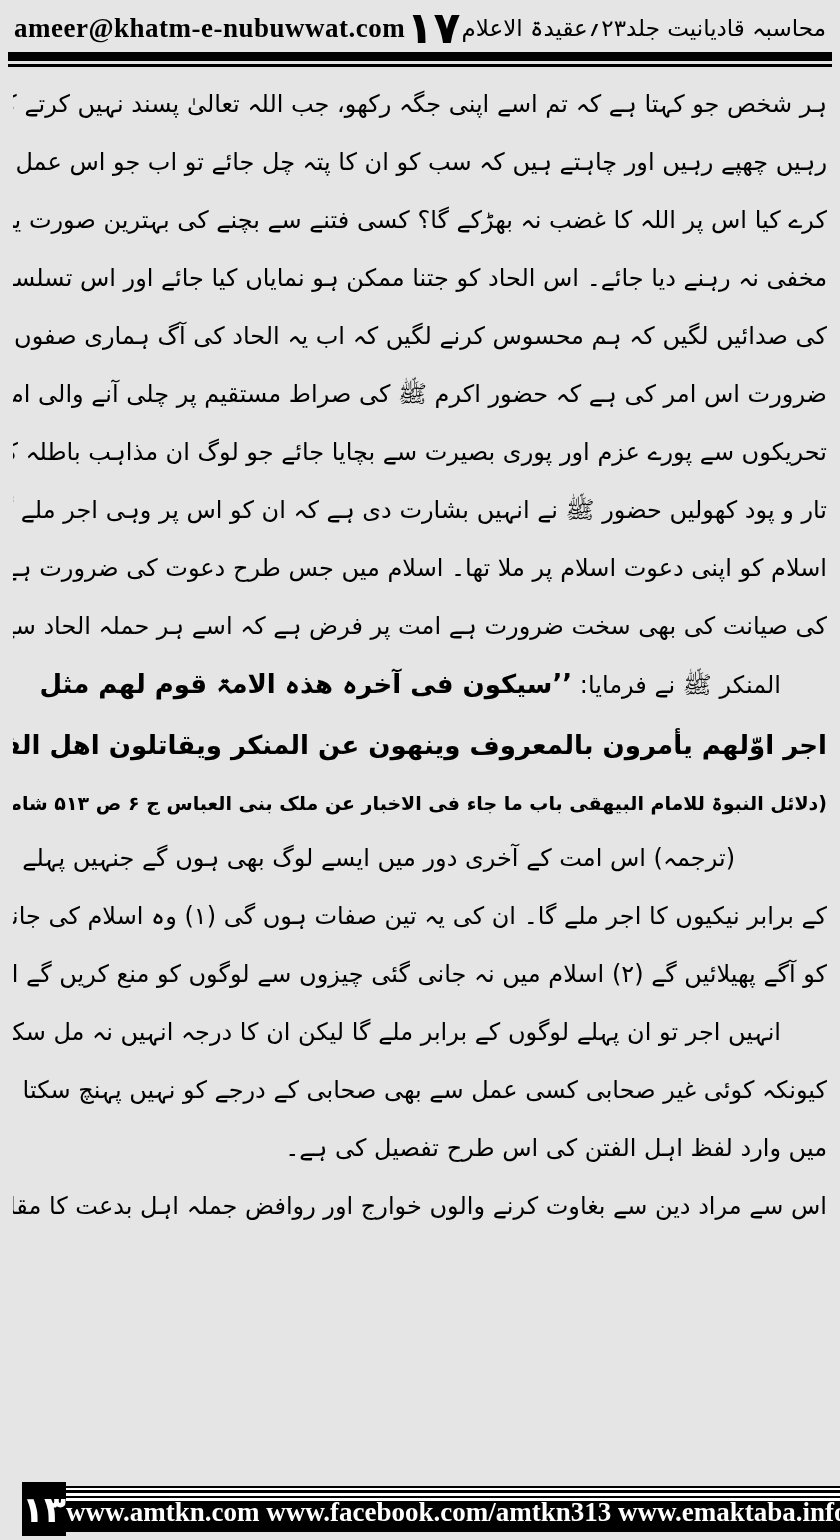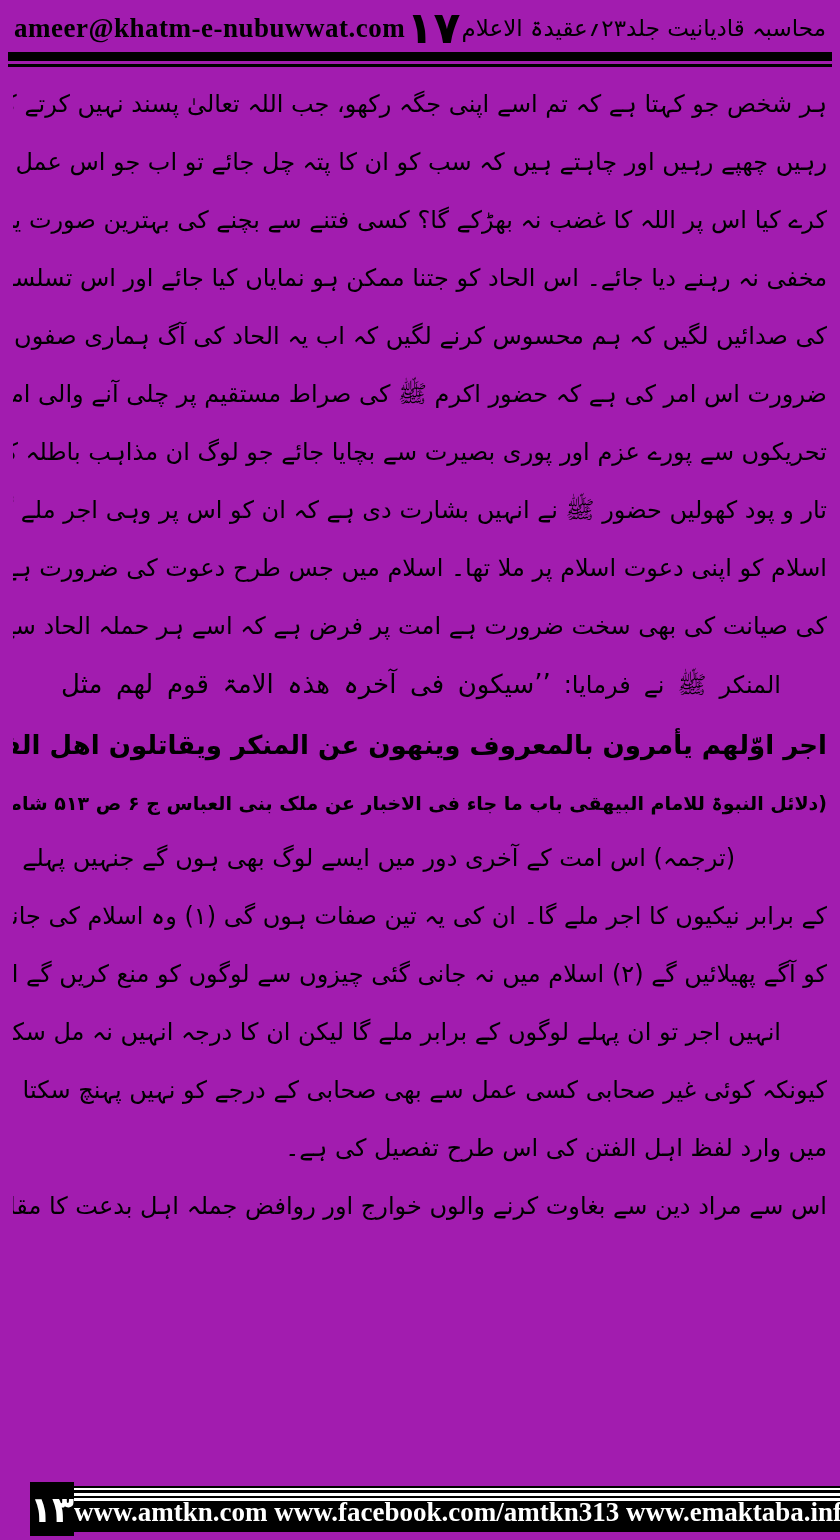--- a/index.html
+++ b/index.html
@@ -1,19 +1,19 @@
 <!DOCTYPE html>
 <html lang="ur"><head>
 <meta charset="utf-8">
 <style>
   html,body{margin:0;padding:0;}
   .page{
     position:relative;
     width:840px;height:1540px;
-    background:#a21caf;color:#000000;
+    background:#e5e5e5;color:#000000;
     font-family:"DejaVu Sans",sans-serif;
     overflow:hidden;
   }
   
   .topbar{
     display:flex;justify-content:space-between;align-items:center;
     padding:10px 14px 2px 14px;height:48px;box-sizing:border-box;
   }
   .email{
     font-family:"Liberation Serif",serif;font-weight:bold;font-size:27px;
@@ -41,24 +41,24 @@
   .l-end{text-align:right;}
   .l-center{text-align:right;}
   .l-indent{padding-right:46px;}
   .l-indent2{padding-right:92px;}
   .arabic{
     font-weight:bold;font-size:26px;height:64px;line-height:64px;
   }
   .ref{
     font-weight:bold;font-size:19px;height:52px;line-height:52px;
   }
-  .q-bold{font-weight:normal;font-size:26px;margin-left:48px;}
+  .q-bold{font-weight:bold;font-size:26px;margin-left:48px;}
   
   .footer{
-    position:absolute;left:12px;right:0;bottom:4px;height:54px;
+    position:absolute;left:4px;right:0;bottom:4px;height:54px;
     display:flex;align-items:stretch;
   }
   .pagenum-box{
     margin-left:18px;width:168px;background:#000;color:#fff;
     display:flex;align-items:center;justify-content:center;
     font-size:36px;font-weight:bold;direction:rtl;
   }
   .links-gap{width:8px;background:#fff;}
   .links-bar{
     flex:1;background:#000;margin:4px 0;position:relative;

